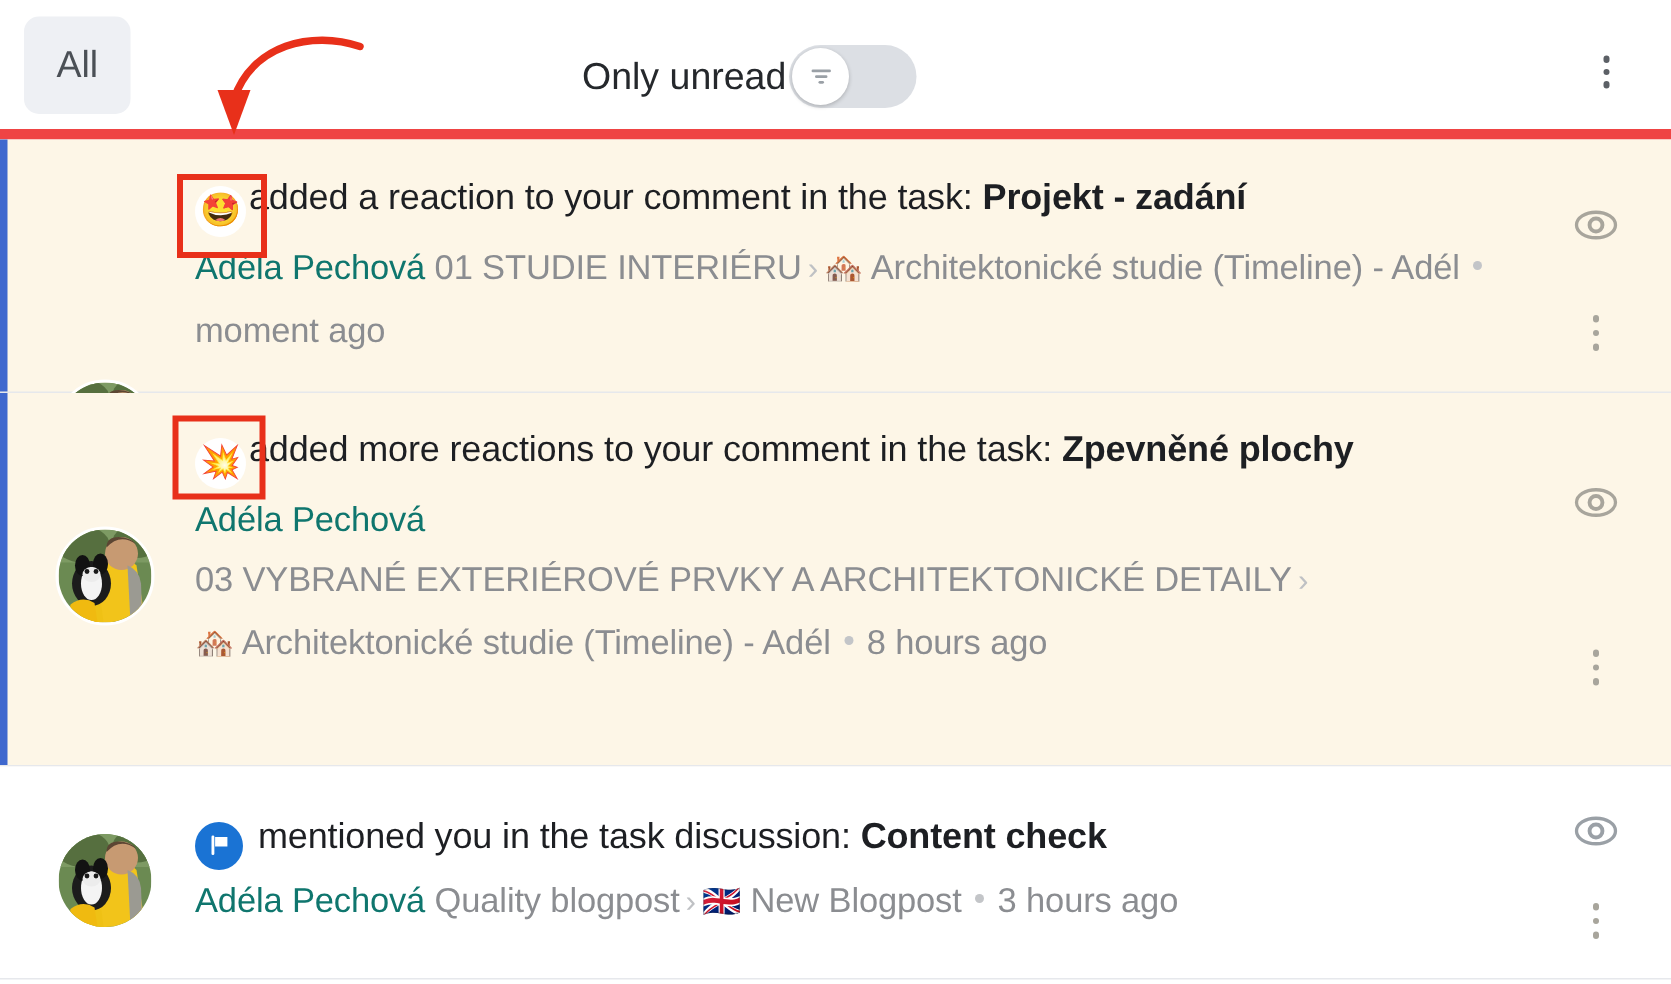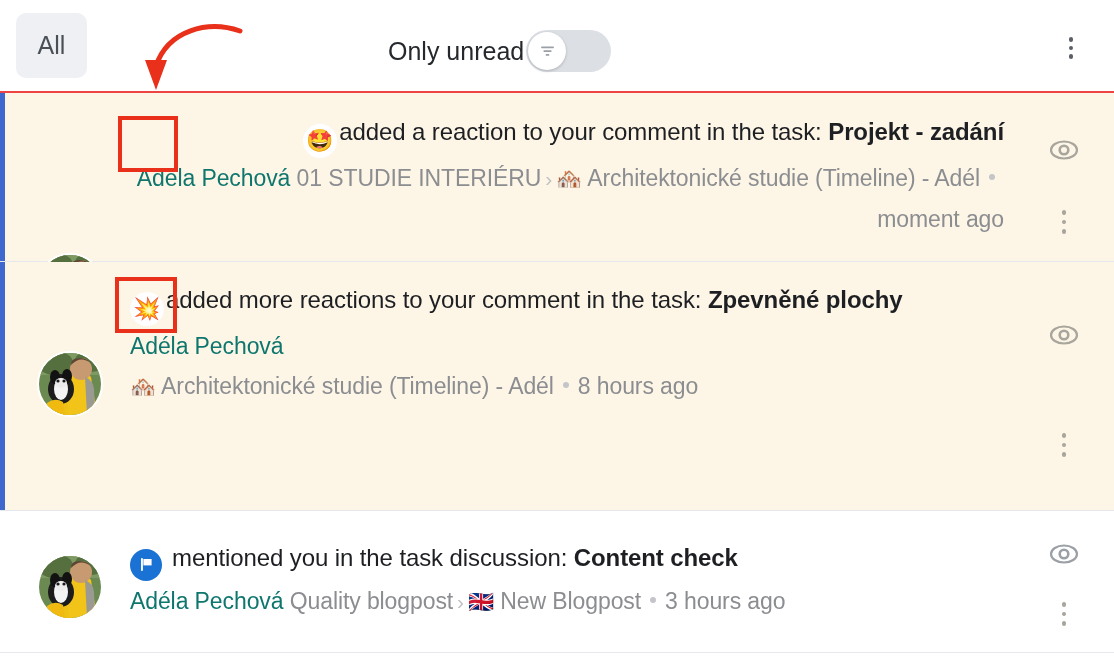--- a/index.html
+++ b/index.html
@@ -15,21 +15,21 @@
     position: relative;
     -webkit-font-smoothing: antialiased;
   }
 
   
   .toolbar {
     position: relative;
     height: 93px;
     box-sizing: border-box;
     background: #ffffff;
-    border-bottom: 2px solid #ef4444;
+    border-bottom: 7px solid #ef4444;
     display: flex;
     align-items: center;
   }
   .filter-chip {
     margin-left: 16px;
     width: 71px;
     height: 65px;
     border-radius: 10px;
     background: #eef0f4;
     color: #4b5056;
@@ -131,21 +131,21 @@
   }
   .row.unread::before {
     content: "";
     position: absolute;
     left: 0;
     top: 0;
     bottom: 0;
     width: 5px;
     background: #3f68ce;
   }
-  .row.r1 { height: 169px; text-align: right; }
+  .row.r1 { height: 169px; }
   .row.r2 { height: 249px; }
   .row.r3 { height: 142px; }
 
   .avatar {
     position: absolute;
     left: 37px;
     width: 66px;
     height: 66px;
     border-radius: 50%;
     overflow: hidden;
@@ -360,20 +360,21 @@
       </svg>
     </div>
 
     <div class="content">
       <div class="headline">
         <span class="badge-emoji">💥</span><span>added more reactions to your comment in the task:</span>
         <b>Zpevněné plochy</b>
       </div>
       <div class="meta">
         <div><span class="author">Adéla Pechová</span></div>
+        <div><span>03 VYBRANÉ EXTERIÉROVÉ PRVKY A ARCHITEKTONICKÉ DETAILY</span><span class="sep-chev">›</span></div>
         <div><span class="emoji">🏘️</span>
         <span>Architektonické studie (Timeline) - Adél</span><span class="dot"></span><span>8 hours ago</span></div>
       </div>
     </div>
   </div>
 
   <div class="row r3">
     <div class="avatar">
       <svg width="62" height="62" viewBox="0 0 62 62">
         <rect width="62" height="62" fill="#6b8a52"></rect>

